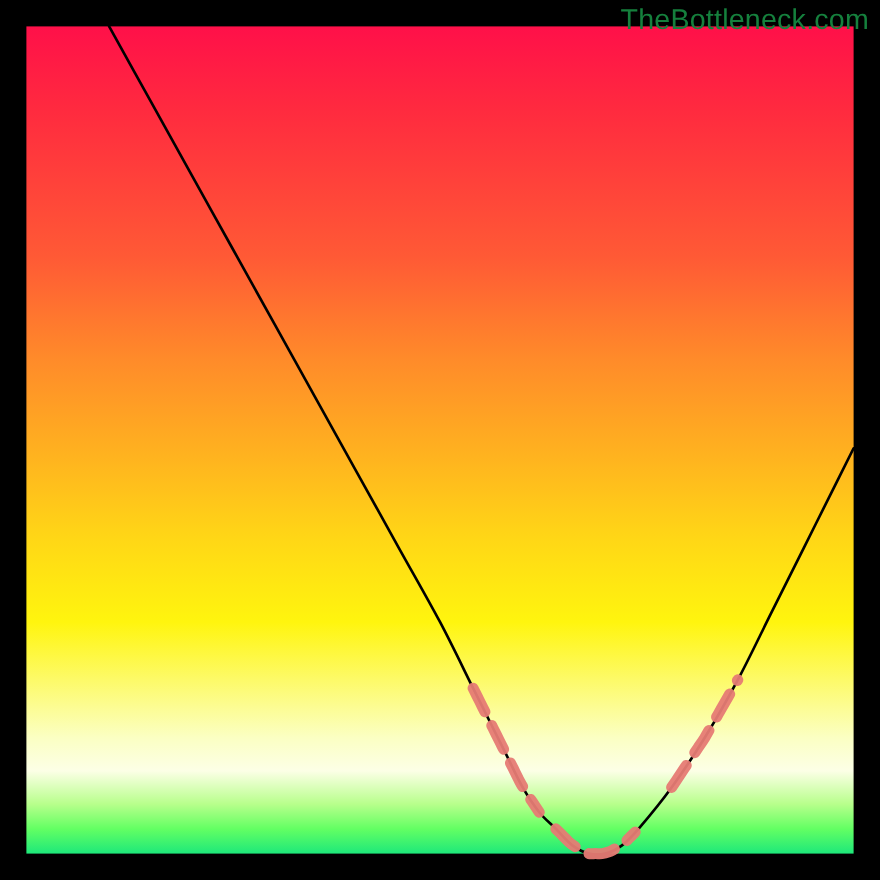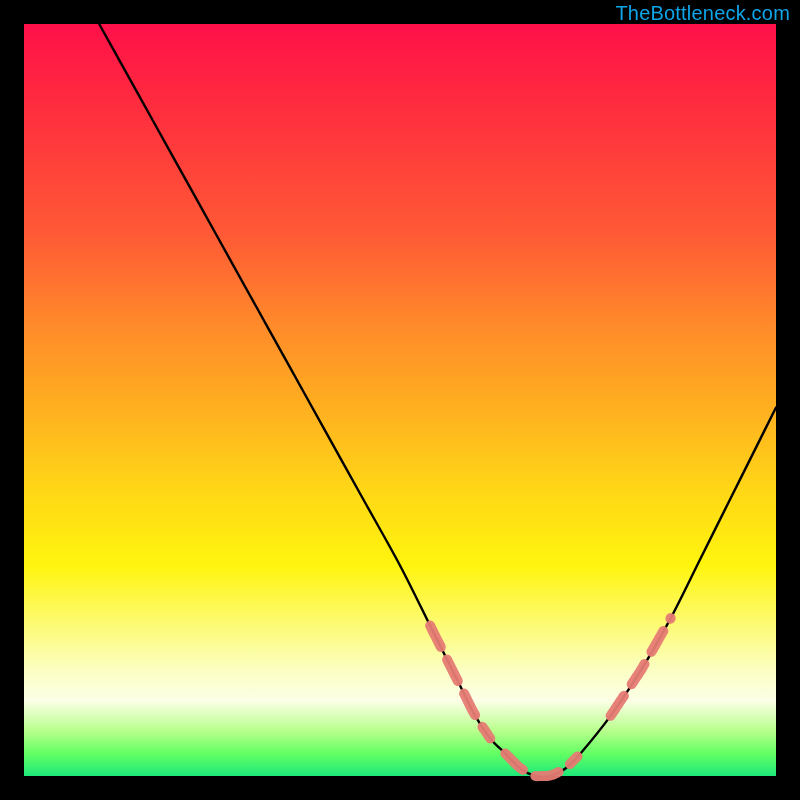--- a/index.html
+++ b/index.html
@@ -36,22 +36,22 @@
       #fcffe6 90%,
       #b8ff8c 94%,
       #63ff63 97%,
       #1ee87a 100%
     );
   }
   .watermark {
     position: absolute;
     top: 2px;
     right: 10px;
-    color: #0ea5e9;
-    font-size: 20px;
+    color: #15803d;
+    font-size: 26px;
     font-weight: 500;
     letter-spacing: 0.2px;
     user-select: none;
     pointer-events: none;
   }
   svg.overlay {
     position: absolute;
     left: 0; top: 0;
     width: 752px; height: 752px;
     overflow: visible;

